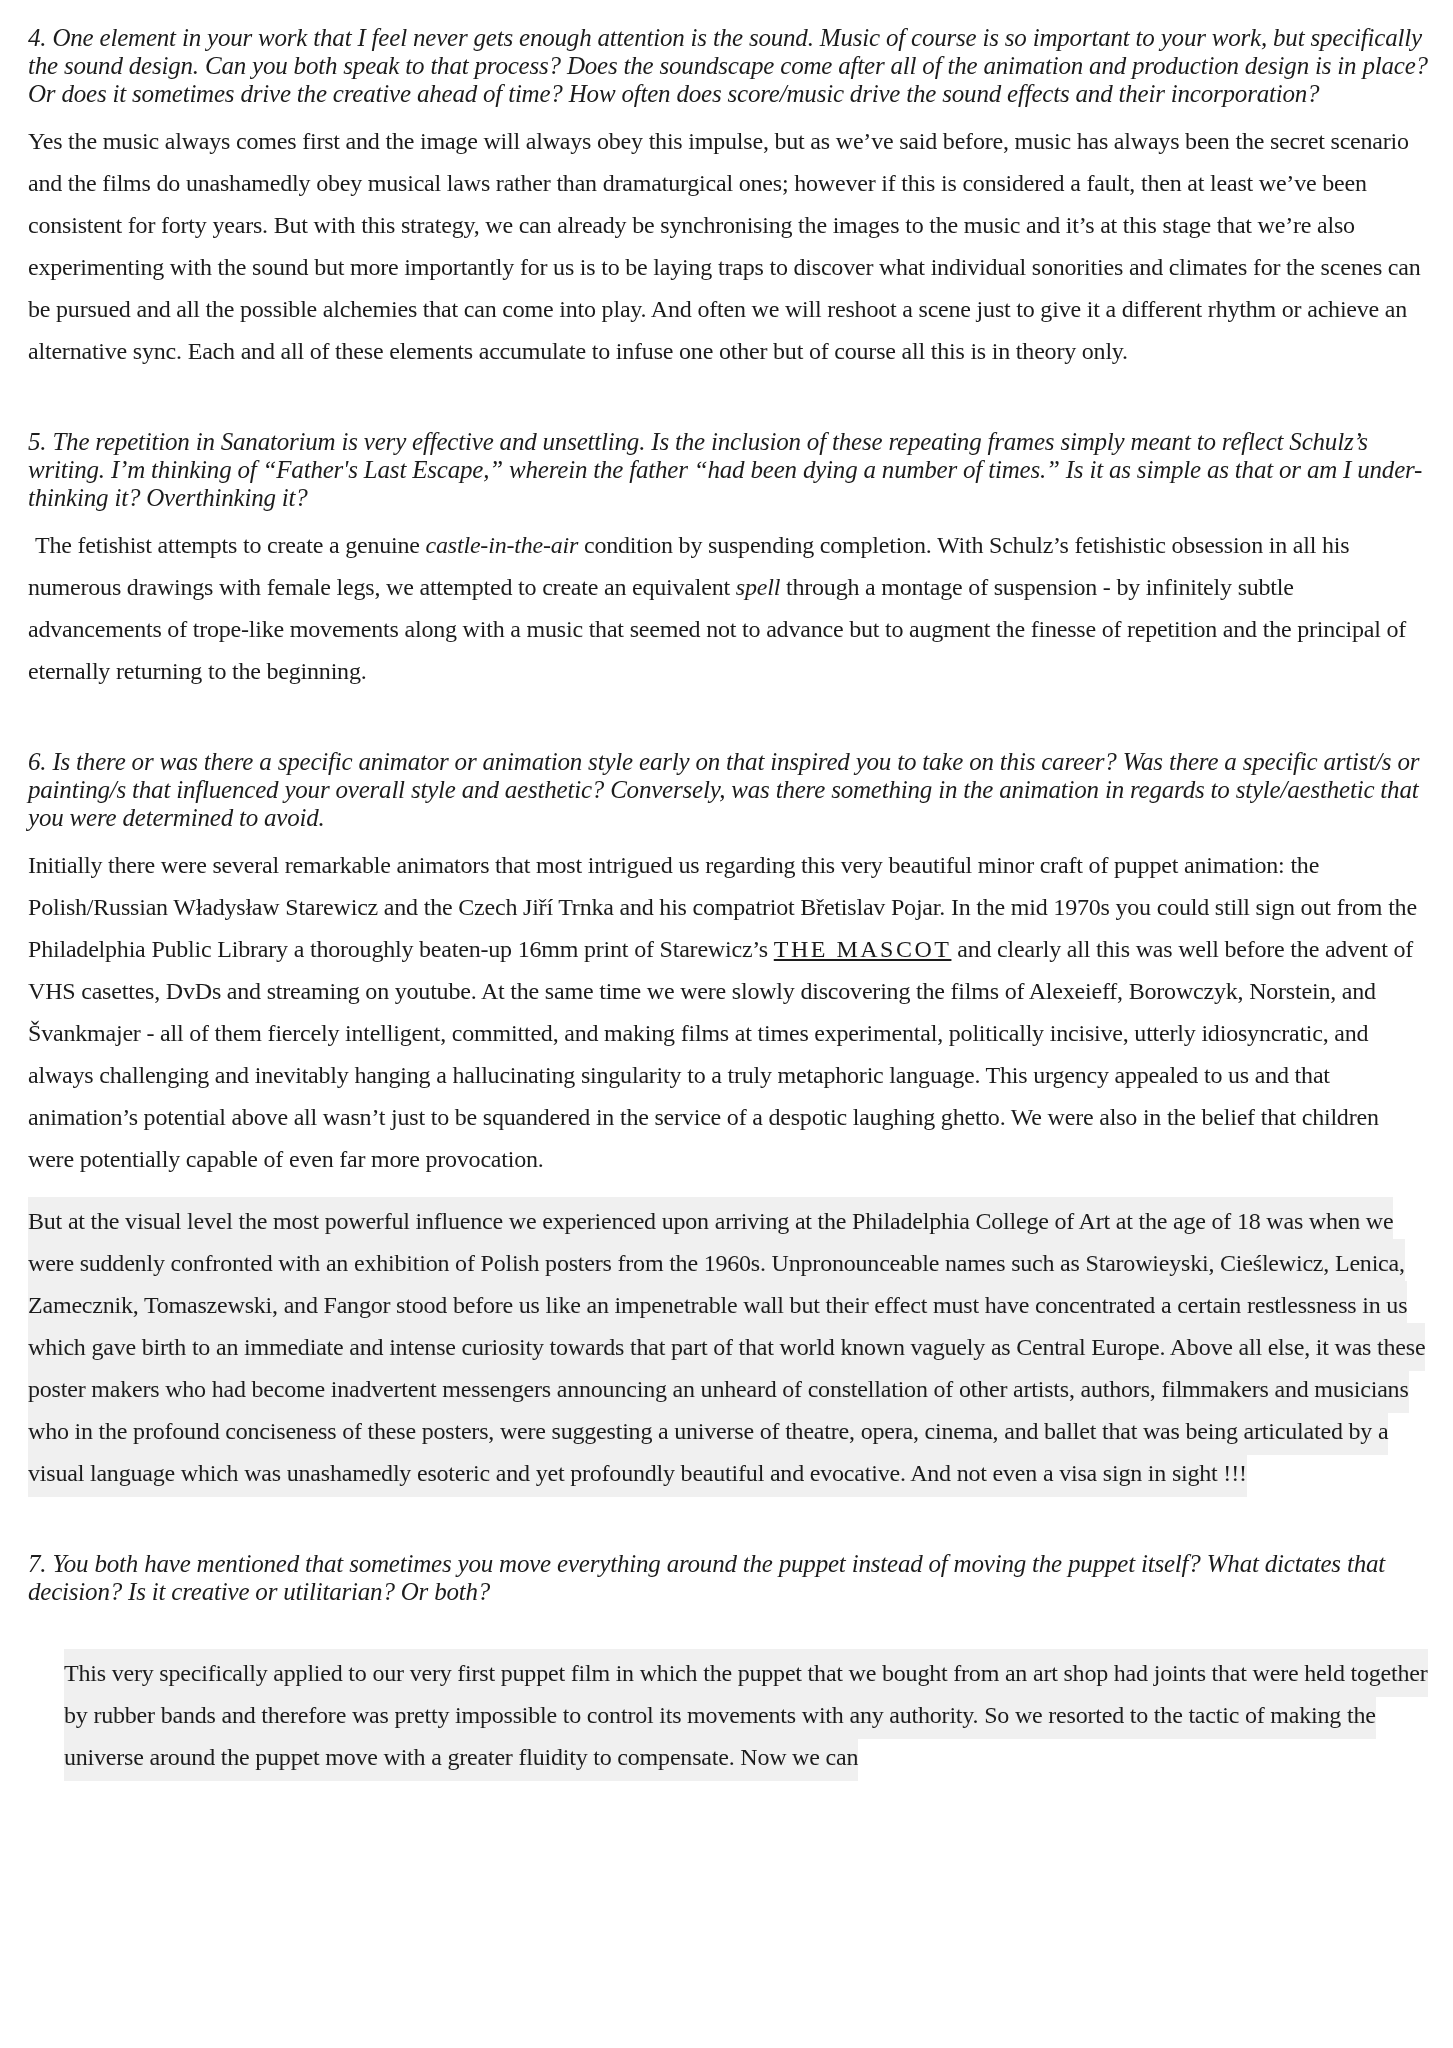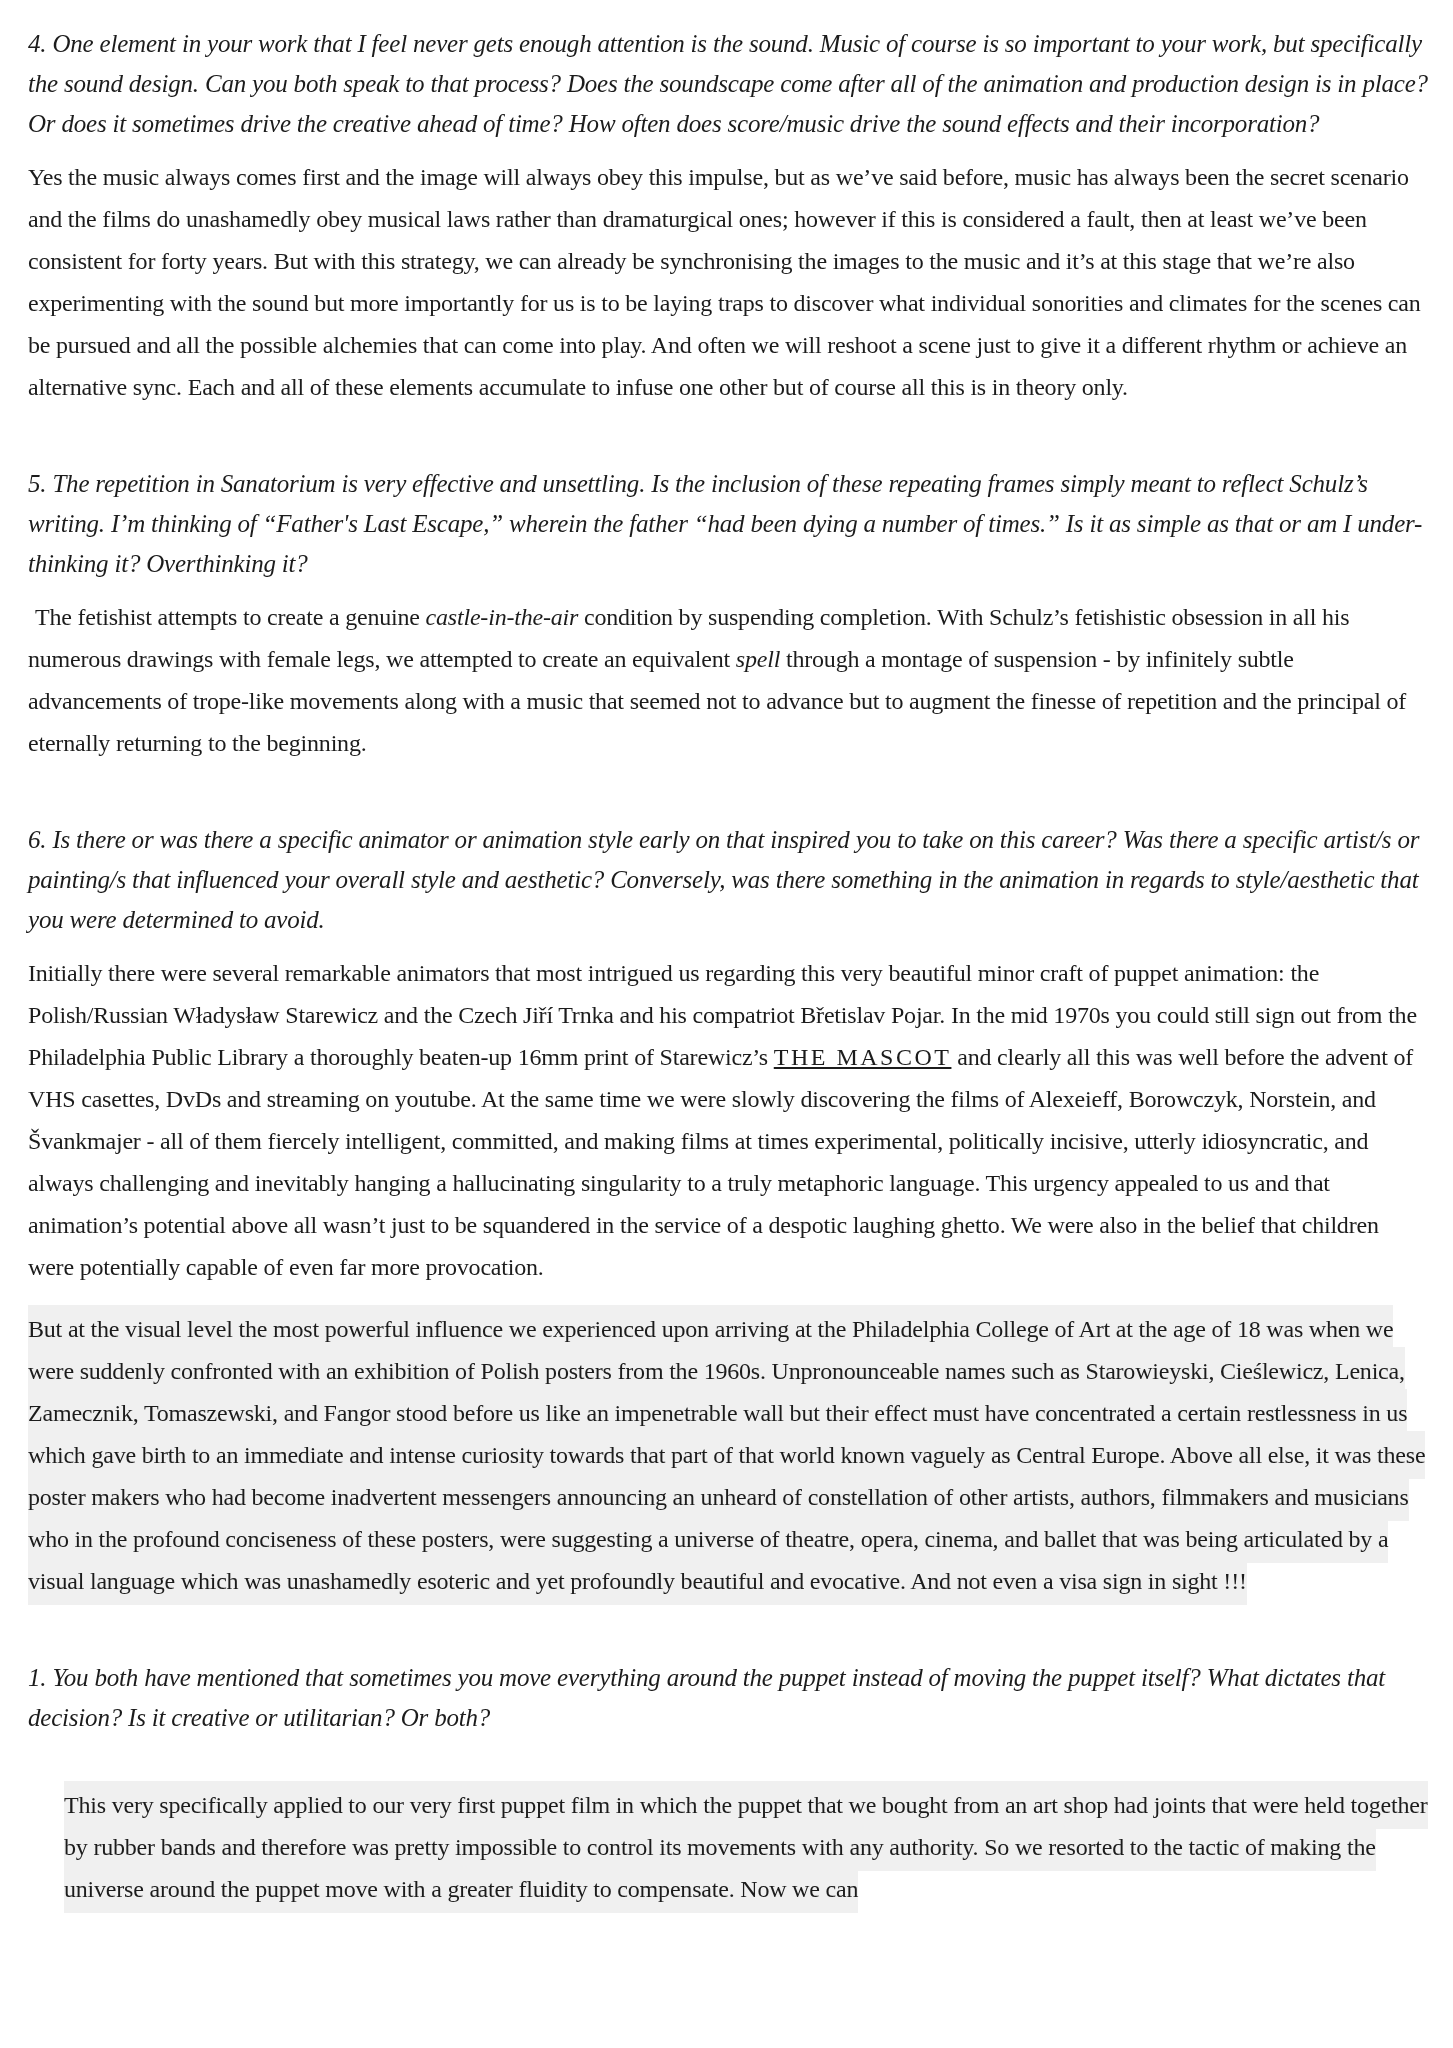--- a/index.html
+++ b/index.html
@@ -18,21 +18,21 @@
   }
   .doc {
     width: 1401px;
   }
   p {
     margin: 0;
   }
   .q {
     font-style: italic;
     font-size: 25px;
-    line-height: 40px;
+    line-height: 28px;
     letter-spacing: -0.2px;
     margin: 0 0 12px 0;
   }
   .a {
     font-style: normal;
     font-size: 24px;
     line-height: 42px;
     letter-spacing: -0.2px;
     margin: 0;
   }
@@ -76,17 +76,17 @@
   <p class="q gap-section">5. The repetition in Sanatorium is very effective and unsettling. Is the inclusion of these repeating frames simply meant to reflect Schulz’s writing. I’m thinking of “Father's Last Escape,” wherein the father “had been dying a number of times.” Is it as simple as that or am I under-thinking it? Overthinking it?</p>
 
   <p class="a indent-sm"><span>The fetishist attempts to create a genuine </span><em class="inline-it">castle-in-the-air</em><span> condition by suspending completion. With Schulz’s fetishistic obsession in all his numerous drawings with female legs, we attempted to create an equivalent </span><em class="inline-it">spell</em><span> through a montage of suspension -  by infinitely subtle advancements of trope-like movements along with a music that seemed not to advance but to augment the finesse of repetition and the principal of eternally returning to the beginning.</span></p>
 
   <p class="q gap-section">6.  Is there or was there a specific animator or animation style early on that inspired you to take on this career? Was there a specific artist/s or painting/s that influenced your overall style and aesthetic? Conversely, was there something in the animation in regards to style/aesthetic that you were determined to avoid.</p>
 
   <p class="a"><span>Initially there were several remarkable animators that most intrigued us regarding this very beautiful minor craft of puppet animation: the Polish/Russian Władysław Starewicz and the Czech Jiří Trnka and his compatriot Břetislav Pojar. In the mid 1970s you could still sign out from the Philadelphia Public Library a thoroughly beaten-up 16mm print of Starewicz’s </span><span class="title-caps">THE MASCOT</span><span> and clearly all this was well before the advent of VHS casettes, DvDs and streaming on youtube. At the same time we were slowly discovering the films of Alexeieff, Borowczyk, Norstein, and Švankmajer - all of them fiercely intelligent, committed, and making films at times experimental, politically incisive, utterly idiosyncratic, and always challenging and inevitably hanging a hallucinating singularity to a truly metaphoric language. This urgency appealed to us and that animation’s potential above all wasn’t just to be squandered in the service of a despotic laughing ghetto. We were also in the belief that children were potentially capable of even far more provocation.</span></p>
 
   <p class="a gap-para"><mark class="hl">But at the visual level the most powerful influence we experienced upon arriving at the Philadelphia College of Art at the age of 18 was when we were suddenly confronted with an exhibition of Polish posters from the 1960s. Unpronounceable names such as Starowieyski, Cieślewicz, Lenica, Zamecznik, Tomaszewski, and Fangor stood before us like an impenetrable wall but their effect must have concentrated a certain restlessness in us which gave birth to an immediate and intense curiosity towards that part of that world known vaguely as Central Europe. Above all else, it was these poster makers who had become inadvertent messengers announcing an unheard of constellation of other artists, authors, filmmakers and musicians who in the profound conciseness of these posters, were suggesting a universe of theatre, opera, cinema, and ballet that was being articulated by a visual language which was unashamedly esoteric and yet profoundly beautiful and evocative. And not even a visa sign in sight !!!</mark></p>
 
-  <p class="q gap-section">1. You both have mentioned that sometimes you move everything around the puppet instead of moving the puppet itself? What dictates that decision? Is it creative or utilitarian? Or both?</p>
+  <p class="q gap-section">7. You both have mentioned that sometimes you move everything around the puppet instead of moving the puppet itself? What dictates that decision? Is it creative or utilitarian? Or both?</p>
 
   <p class="a gap-answer-lg"><mark class="hl">This very specifically applied to our very first puppet film in which the puppet that we bought from an art shop had joints that were held together by rubber bands and therefore was pretty impossible to control its movements with any authority. So we resorted to the tactic of making the universe around the puppet move with a greater fluidity to compensate. Now we can</mark></p>
 
 </article>
 
 </body></html>

